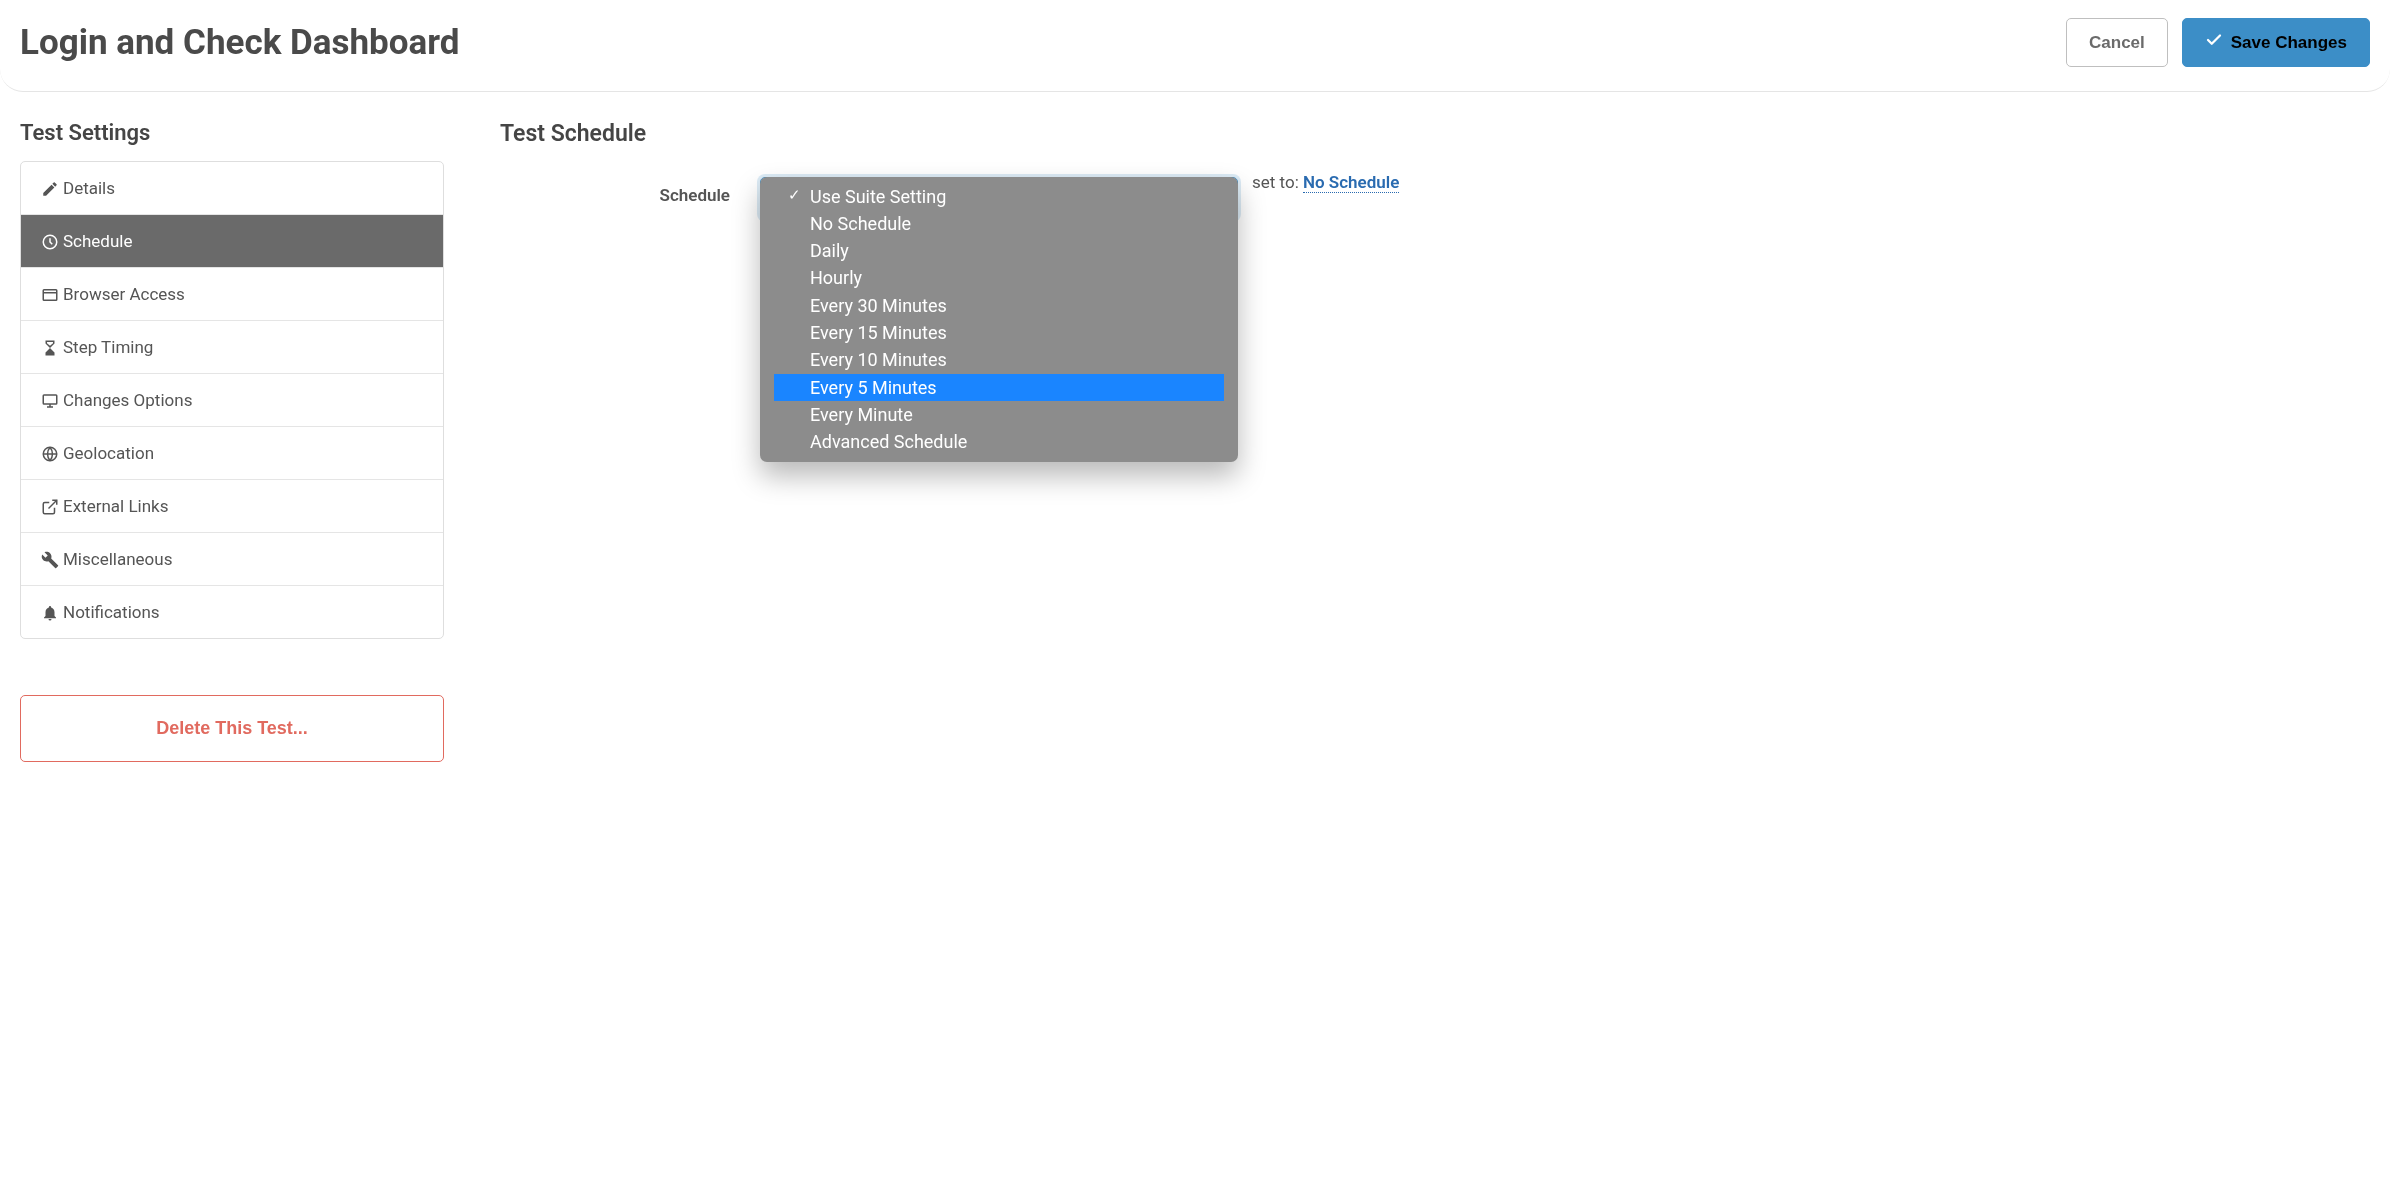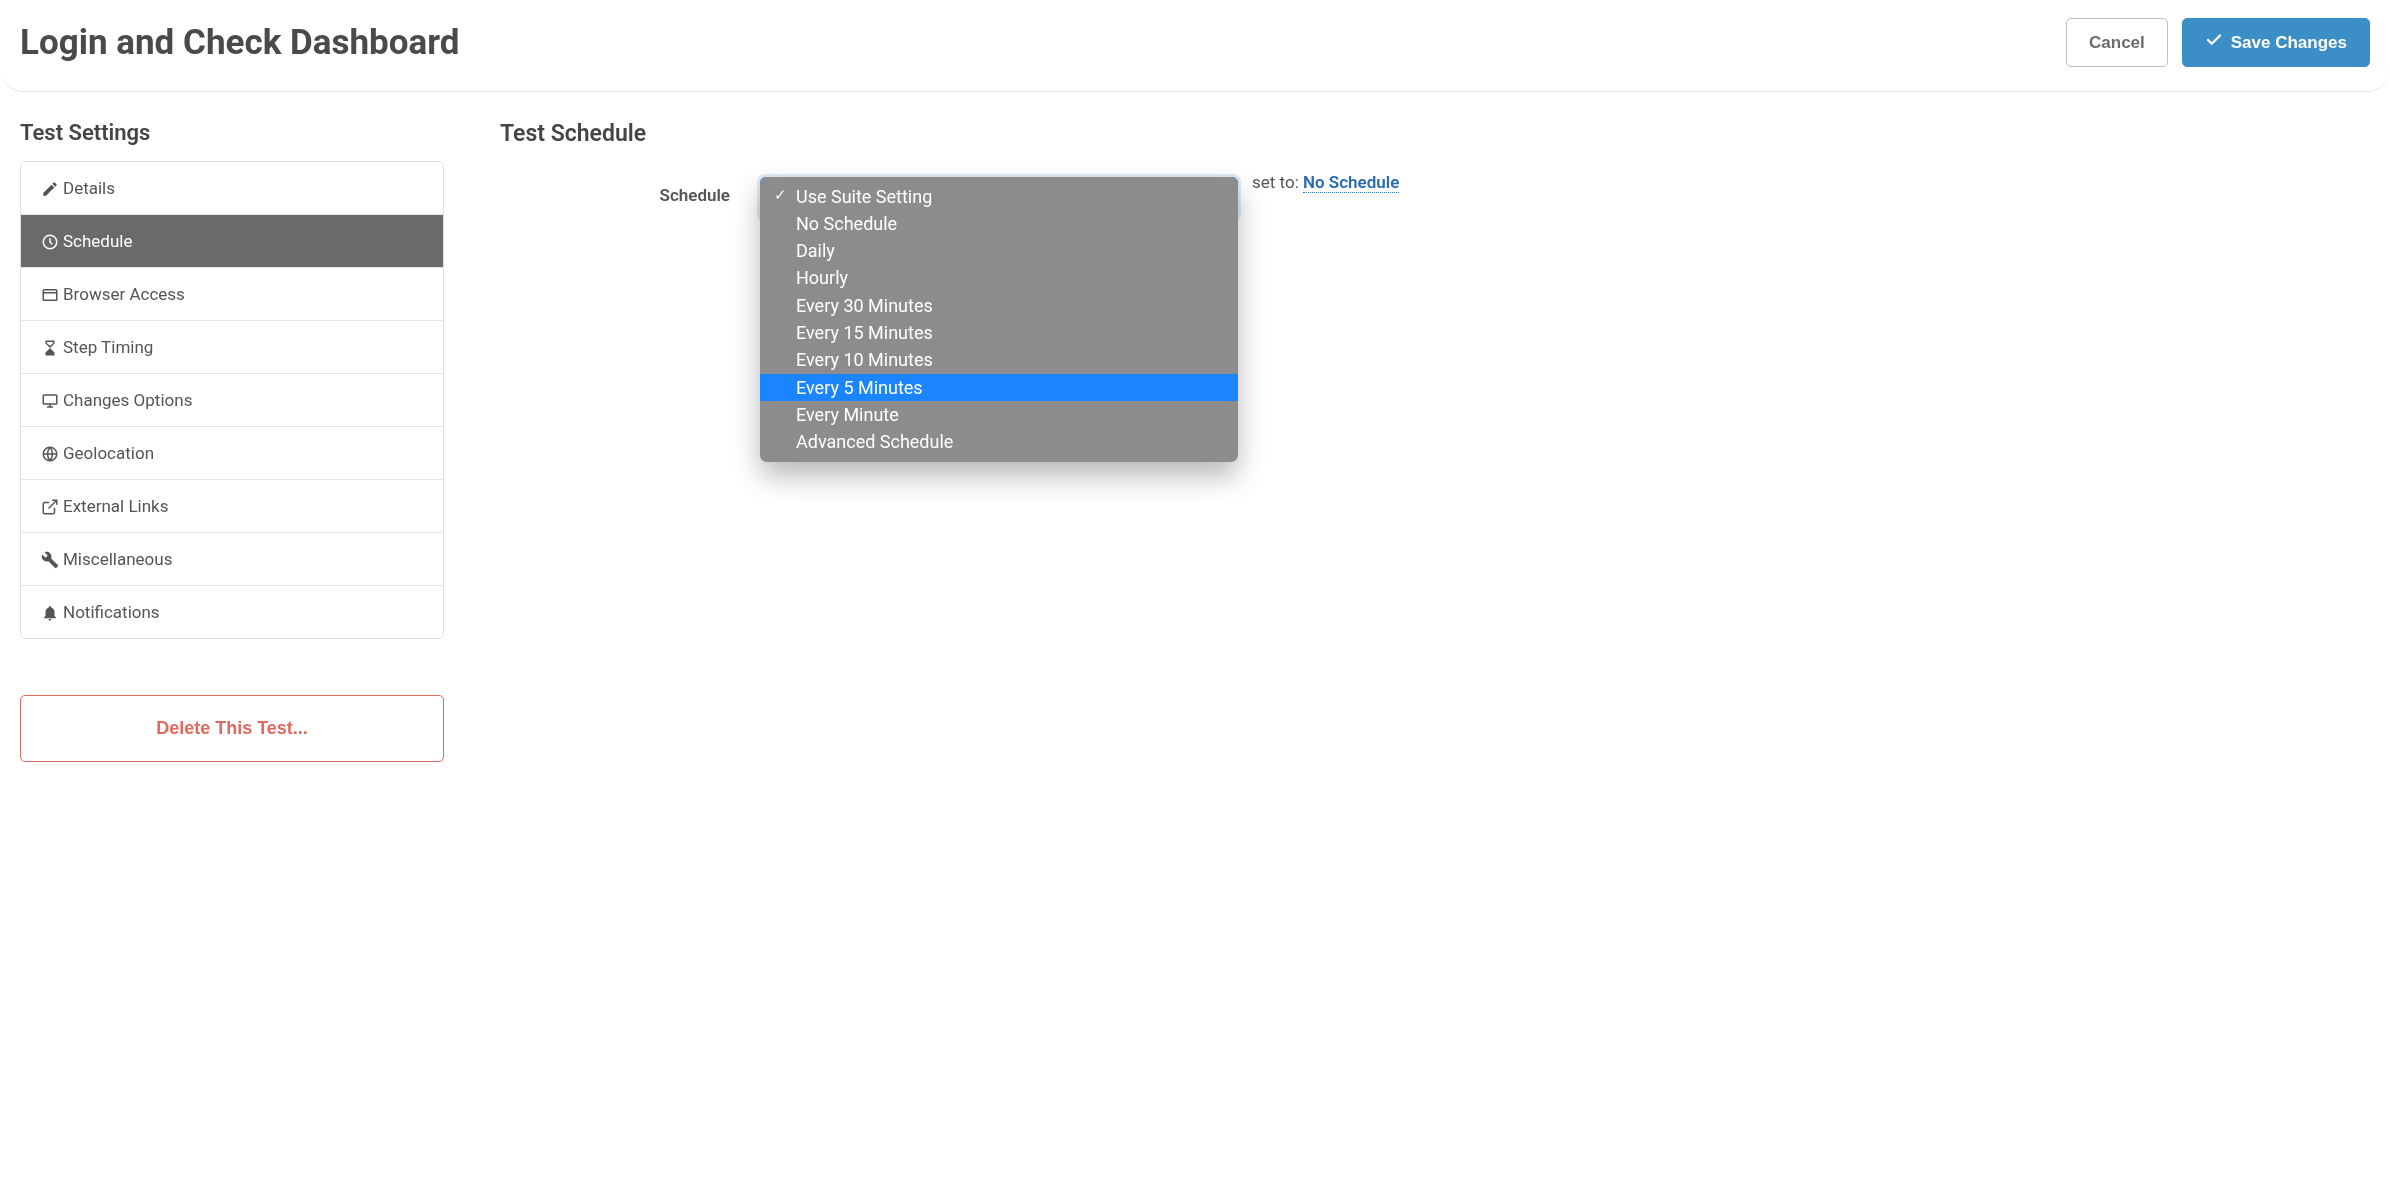--- a/index.html
+++ b/index.html
@@ -34,21 +34,21 @@
     text-align: right;
   }
   .btn-cancel {
     background: #fff;
     border: 1px solid #bfbfbf;
     color: #6b6b6b;
   }
   .btn-save {
     background: #3c8ec7;
     border: 1px solid #3c8ec7;
-    color: #ffffff;
+    color: #000000;
   }
   .btn-save svg { width: 18px; height: 18px; }
   .content {
     display: flex;
     padding: 28px 20px;
     gap: 56px;
   }
   .sidebar { width: 424px; flex-shrink: 0; }
   .sidebar-title {
     font-size: 22px;
@@ -155,21 +155,21 @@
     border-bottom: 1px dotted #2a6bb0;
     font-weight: 600;
   }
   .dropdown-menu {
     position: absolute;
     top: 0;
     left: 0;
     width: 478px;
     background: #8c8c8c;
     border-radius: 7px;
-    padding: 6px 0;
+    padding: 6px 14px;
     box-shadow: 0 14px 28px rgba(0,0,0,0.28);
     list-style: none;
     z-index: 100;
   }
   .dropdown-item {
     padding: 1.5px 16px 1.5px 36px;
     color: #fff;
     font-size: 18px;
     cursor: pointer;
     position: relative;

